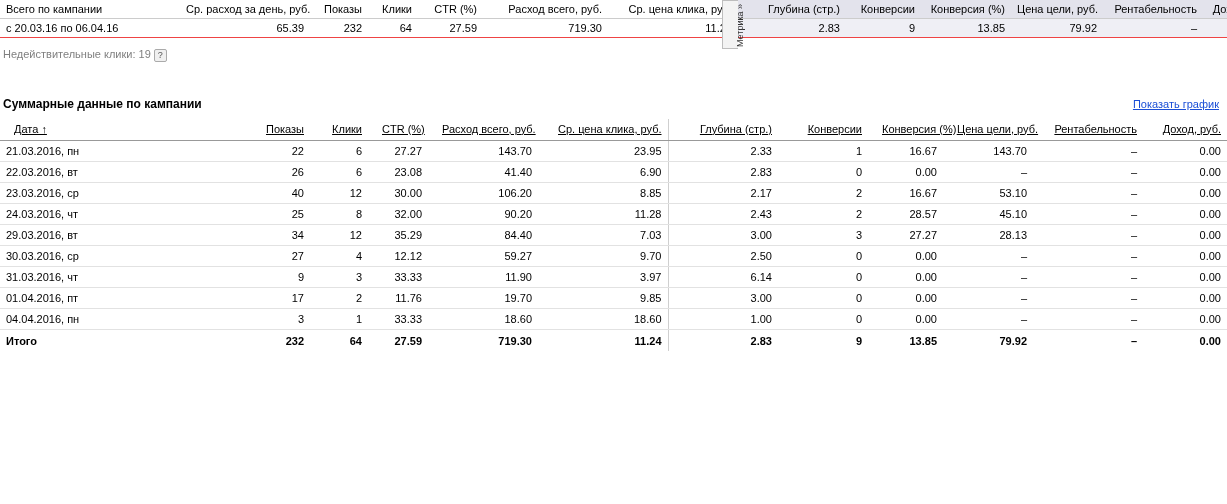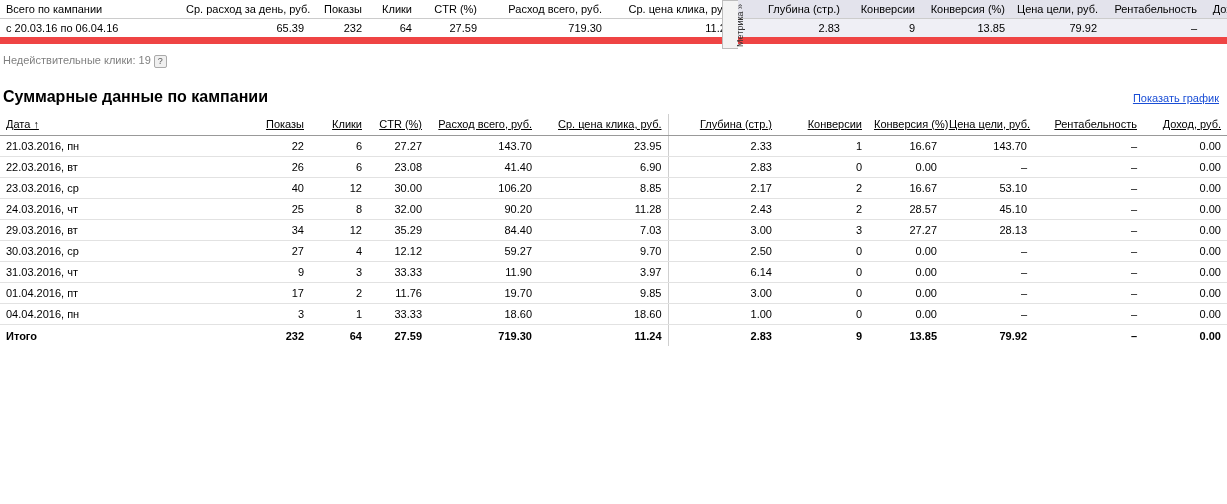--- a/index.html
+++ b/index.html
@@ -33,21 +33,21 @@
     vertical-align: middle;
     white-space: nowrap;
   }
   .summary-head td {
     border-bottom: 1px solid #cccccc;
     padding-top: 5px;
     padding-bottom: 5px;
     color: #000;
   }
   .summary-val td {
-    border-bottom: 7px solid #ef4444;
+    border-bottom: 1px solid #ef4444;
     font-weight: bold;
     padding-top: 5px;
     padding-bottom: 5px;
   }
   .ar { text-align: right; }
   .al { text-align: left; }
 
   
   .hl { background: #efeff5; }
   .hl-head { background: #e3e3ec; }
@@ -99,22 +99,23 @@
 
   
   .section-row {
     margin-top: 20px;
     padding: 0 8px 0 3px;
     display: flex;
     align-items: baseline;
     justify-content: space-between;
   }
   .section-title {
-    font-size: 16px;
+    font-size: 12px;
     font-weight: bold;
+    margin-top: 15px;
   }
   .link {
     color: #1a4ed6;
     font-size: 11px;
     text-decoration: underline;
     cursor: pointer;
   }
 
   
   .detail-wrap {
@@ -122,21 +123,21 @@
     position: relative;
   }
   table.detail {
     border-collapse: collapse;
     width: 1227px;
     table-layout: fixed;
   }
   table.detail th {
     font-size: 11px;
     font-weight: normal;
-    padding: 4px 6px 5px 6px;
+    padding: 4px 6px 5px 14px;
     border-bottom: 1px solid #999999;
     white-space: nowrap;
     vertical-align: bottom;
   }
   table.detail th .u {
     text-decoration: underline;
     cursor: pointer;
   }
   table.detail td {
     font-size: 11px;

